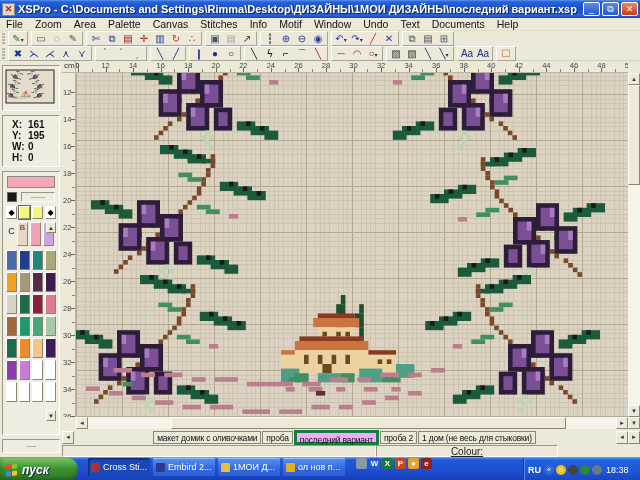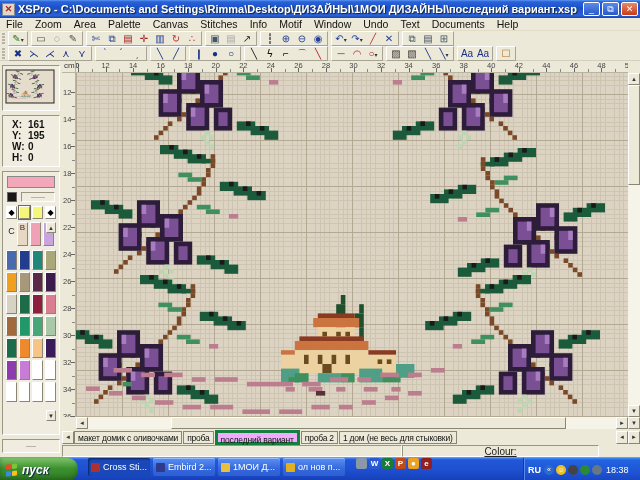--- a/index.html
+++ b/index.html
@@ -95,27 +95,27 @@
   #hscroll { position:absolute; left:14px; top:356px; width:552px; height:12px; background:#f6f3e8; }
   #hthumb { position:absolute; left:95px; top:0; width:395px; height:12px; border:1px solid;
     border-color:#fff #8a8675 #8a8675 #fff; background:#ece9d8; }
   #scorner { left:566px; top:356px; }
 
   
   #tabbar { position:absolute; left:62px; top:429px; width:578px; height:16px; background:#ece9d8;
     display:flex; align-items:center; overflow:hidden; }
   .tabarrow { width:12px; height:13px; border:1px solid; border-color:#fff #8a8675 #8a8675 #fff;
     background:#ece9d8; font-size:6px; line-height:11px; text-align:center; color:#333; flex:0 0 auto; }
-  #tabs { display:flex; flex:1; overflow:hidden; height:22px; align-items:center; }
+  #tabs { display:flex; flex:1; overflow:hidden; height:22px; align-items:center;justify-content:center; }
   .tab { flex:0 0 auto; border:1px solid #8a8677; background:#ece9d8; color:#111; font-size:8.5px;
     letter-spacing:-0.2px; padding:0 3px; height:13px; line-height:12px; white-space:nowrap; margin-right:1px; }
   .tab.active { background:#f0abfc; border:3px solid #15803d; font-weight:normal; height:15px; line-height:14px; }
 
   
-  #statusbar { position:absolute; left:62px; top:445px; width:537px; height:12px; background:#ece9d8;
+  #statusbar { position:absolute; left:62px; top:445px; width:496px; height:12px; background:#ece9d8;
     display:flex; font-size:10px; color:#222;text-decoration:underline; }
   .scell { border:1px solid; border-color:#9a9684 #fff #fff #9a9684; height:12px; }
   #scell1 { width:366px; }
   #scell2 { width:212px; text-align:center; line-height:11px; }
 
   
   #taskbar { position:absolute; left:0; top:457px; width:640px; height:23px;
     background:linear-gradient(180deg,#4a86f0 0%,#2258d8 8%,#1e4fd0 55%,#1640b8 100%);
     border-top:1px solid #6a9af8; display:flex; align-items:flex-start; }
   #startbtn { width:78px; height:23px; border-radius:0 10px 10px 0;

